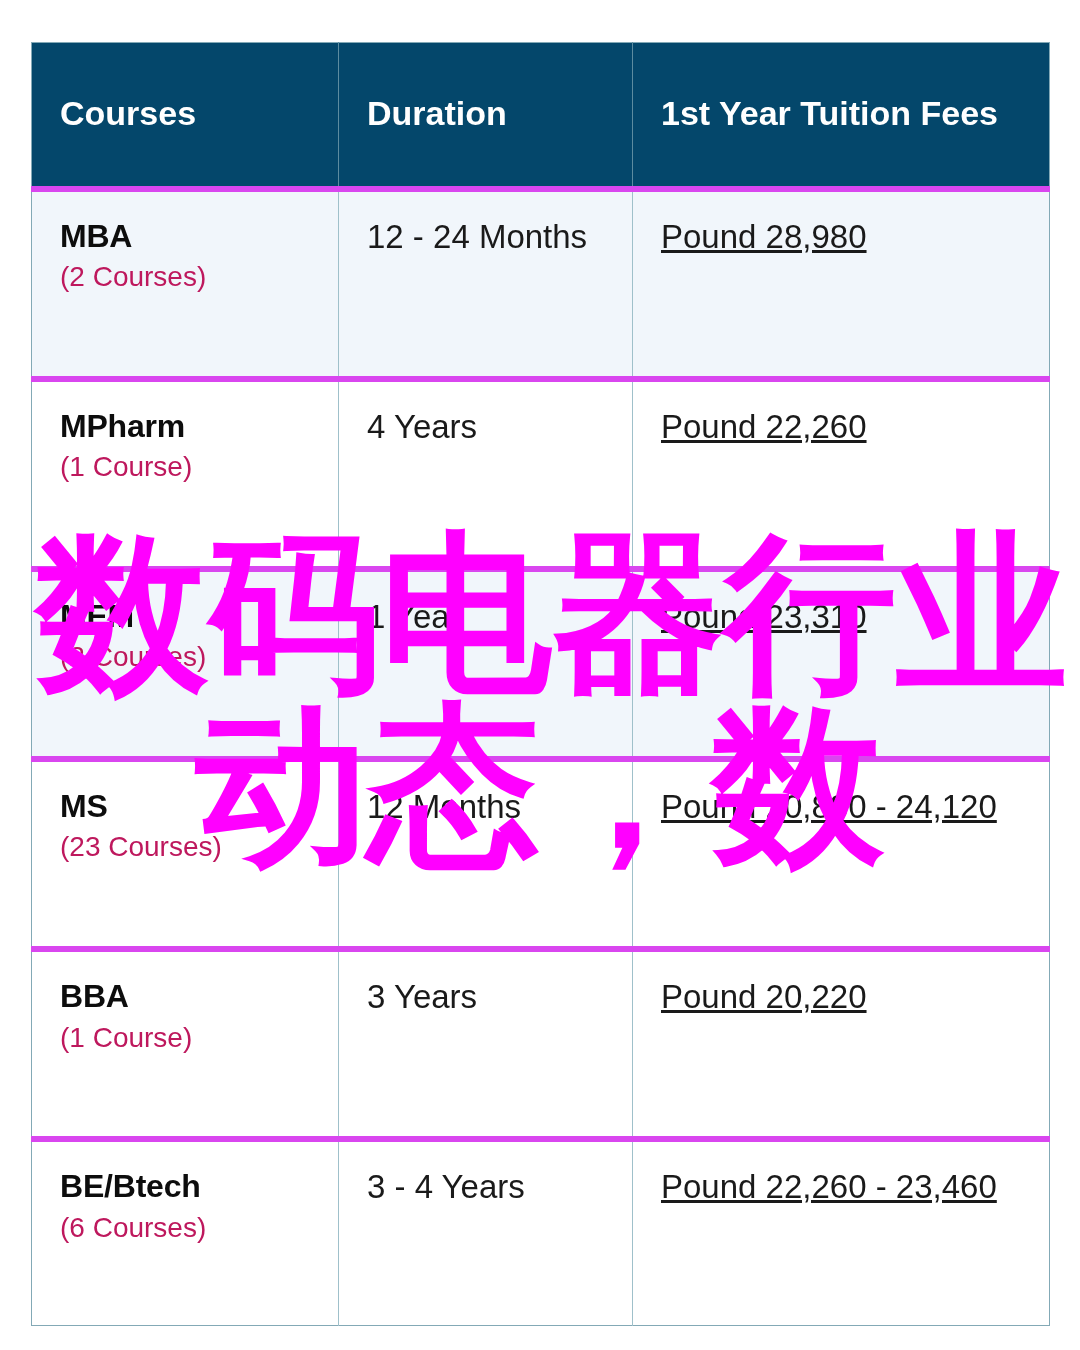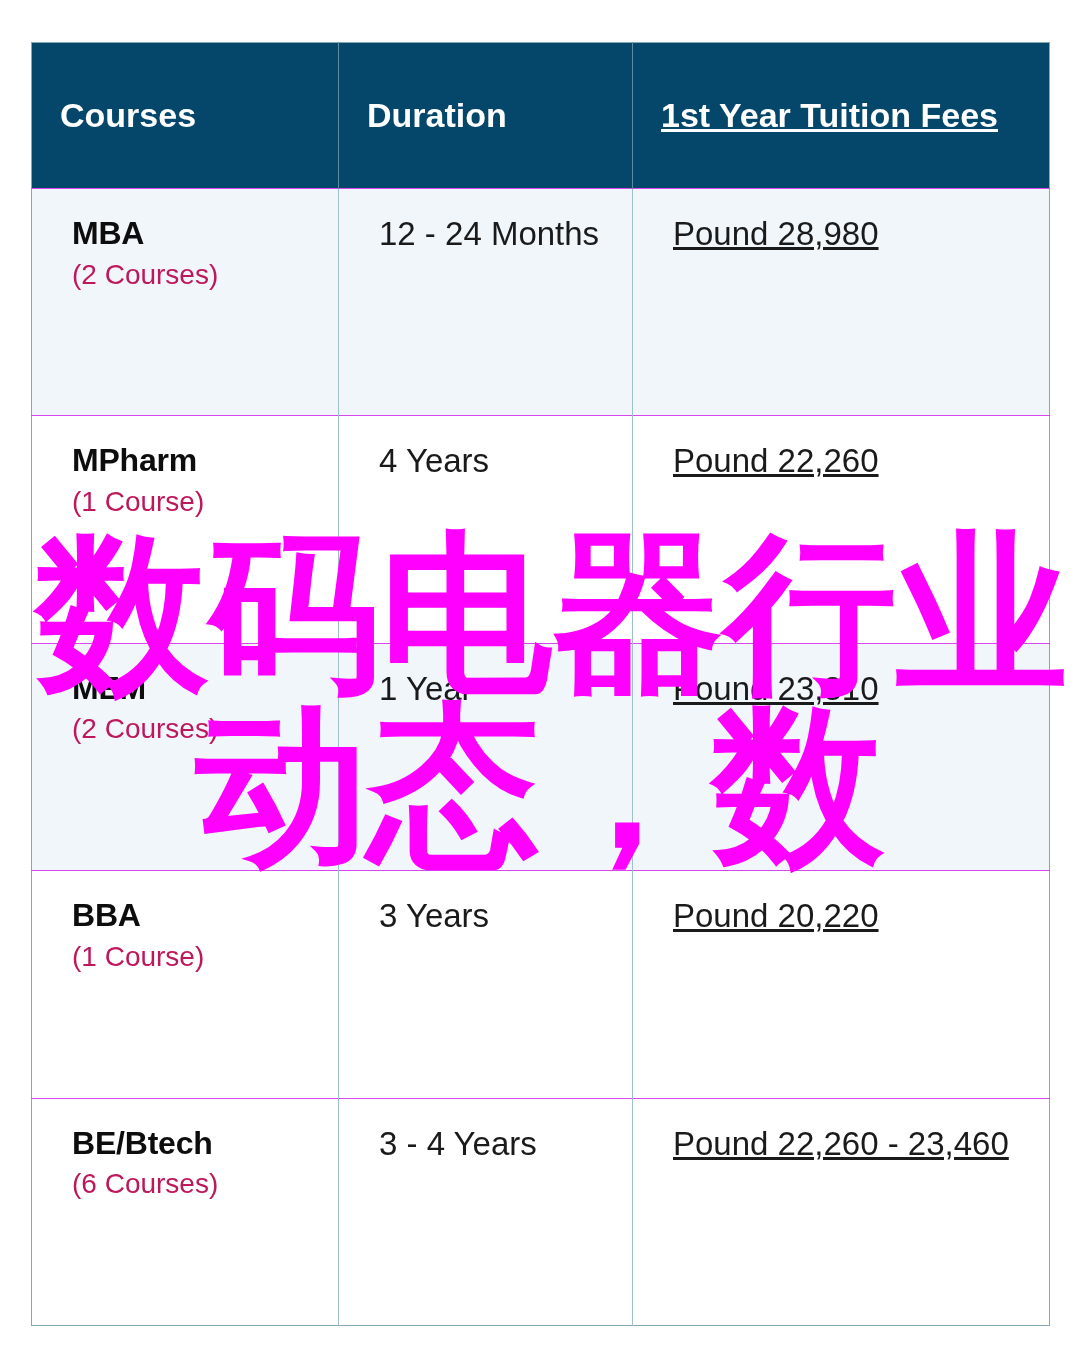--- a/index.html
+++ b/index.html
@@ -51,27 +51,27 @@
     font-weight: bold;
     font-size: 34px;
     line-height: 1.28;
     text-align: left;
     vertical-align: middle;
     padding: 14px 22px 14px 28px;
     border-right: 1px solid #5d8ca0;
     box-sizing: border-box;
     height: 146px;
   }
-  thead th:last-child { border-right: none; text-decoration: underline; }
+  thead th:last-child { border-right: none; }
 
   tbody td {
-    border-top: 1px solid #d946ef;
+    border-top: 6px solid #d946ef;
     border-right: 1px solid #9fc0ca;
     vertical-align: top;
-    padding: 24px 20px 20px 40px;
+    padding: 24px 20px 20px 28px;
     box-sizing: border-box;
     font-size: 31px;
     line-height: 1.30;
     color: #1a1a1a;
     background: transparent;
   }
   tbody td:last-child { border-right: none; text-decoration: underline; }
 
   tbody tr.alt-row > td { background: #f1f6fb; }
   tbody tr.plain-row > td { background: #ffffff; }
@@ -178,20 +178,32 @@
             </td>
             <td>
               <span class="cell-plain">1 Year</span>
             </td>
             <td>
               <span class="cell-plain">Pound 23,310</span>
             </td>
           </tr>
           <tr class="plain-row">
             <td>
+              <span class="course-name">MS</span>
+              <span class="course-count">(23 Courses)</span>
+            </td>
+            <td>
+              <span class="cell-plain">12 Months</span>
+            </td>
+            <td>
+              <span class="cell-plain">Pound 20,880 - 24,120</span>
+            </td>
+          </tr>
+          <tr class="plain-row">
+            <td>
               <span class="course-name">BBA</span>
               <span class="course-count">(1 Course)</span>
             </td>
             <td>
               <span class="cell-plain">3 Years</span>
             </td>
             <td>
               <span class="cell-plain">Pound 20,220</span>
             </td>
           </tr>

